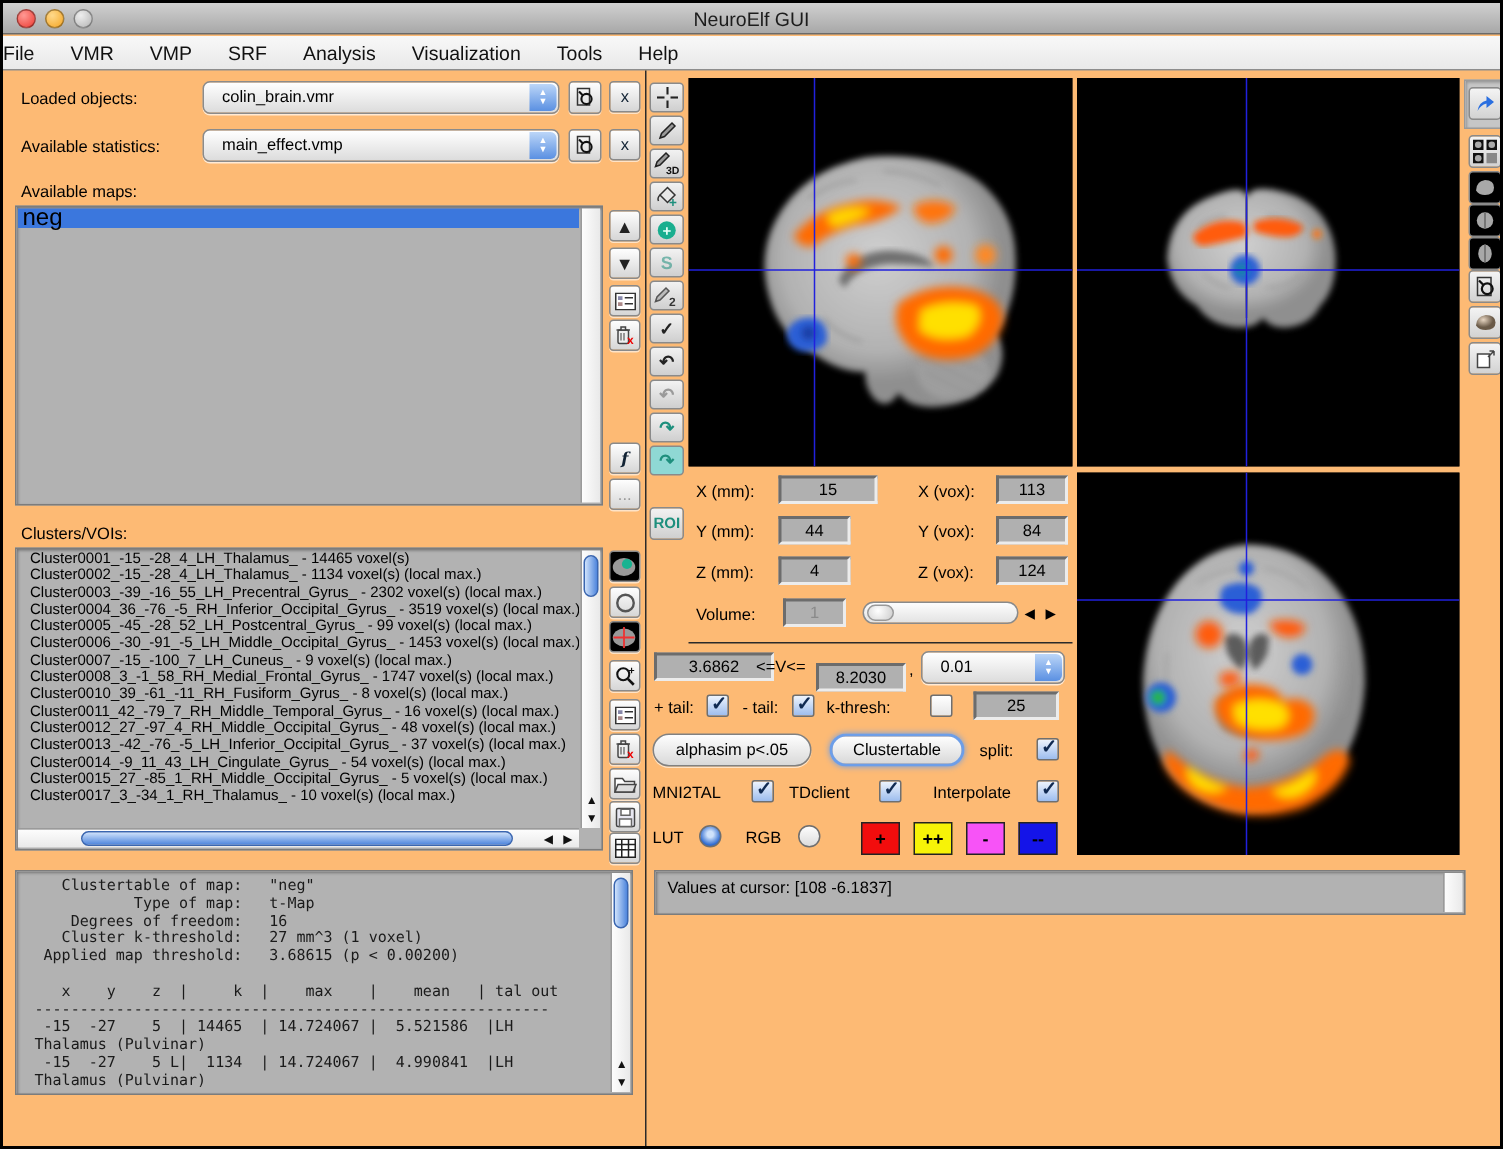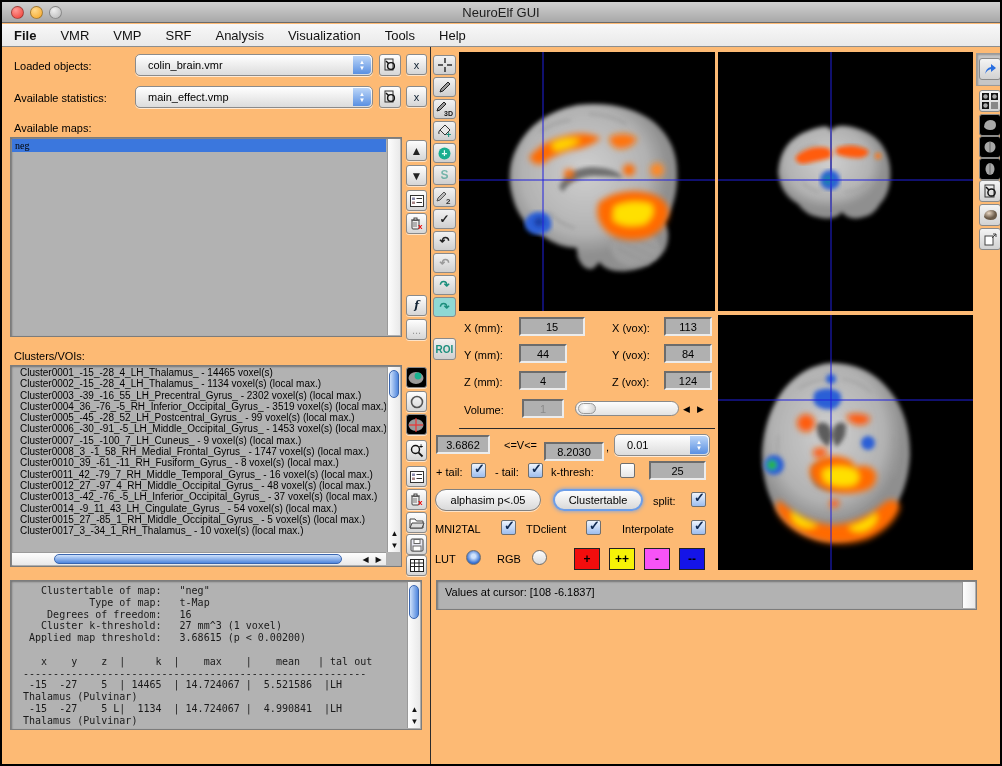--- a/index.html
+++ b/index.html
@@ -11,21 +11,21 @@
     background:linear-gradient(#d0d0d0,#a8a8a8);border-bottom:1px solid #6a6a6a;}
   .title{position:absolute;left:0;right:0;top:3px;text-align:center;font-size:13px;color:#1c1c1c;}
   .light{position:absolute;top:4px;width:13px;height:13px;border-radius:50%;border:1px solid rgba(0,0,0,.35);}
   .light.red{left:9px;background:radial-gradient(circle at 35% 30%,#ff9a95,#ee3b32);}
   .light.yellow{left:28px;background:radial-gradient(circle at 35% 30%,#ffd98c,#f5a623);}
   .light.gray{left:47px;background:radial-gradient(circle at 35% 30%,#eee,#b5b5b5);}
   
   .menubar{position:absolute;left:0;top:22px;width:998px;height:23px;display:flex;align-items:center;
     background:linear-gradient(#f8f8f8,#e9e9e9);border-bottom:1px solid #8d8d8d;}
   .menu-item{font-size:13px;color:#111;padding:2px 0;margin-right:24px;white-space:nowrap;}
-  .menu-item:first-child{margin-left:12px;font-weight:bold;}
+  .menu-item:first-child{}
   
   .lbl{position:absolute;font-size:11px;color:#000;white-space:nowrap;}
   .popup{position:absolute;height:22px;background:linear-gradient(#fff,#dcdcdc);
     border:1px solid #8b8b8b;border-radius:5px;font-size:11px;color:#000;
     display:flex;align-items:center;padding-left:12px;box-shadow:0 1px 0 rgba(255,255,255,.7);}
   .popup .stepper{position:absolute;right:1px;top:1px;bottom:1px;width:18px;border-radius:0 4px 4px 0;
     background:linear-gradient(#bcd6f8,#5a90e2);display:flex;flex-direction:column;align-items:center;justify-content:center;color:#fff;}
   .popup .stepper span{font-size:6px;line-height:6px;}
   .sqbtn{position:absolute;width:22px;height:22px;border:1px solid #8a8a8a;border-radius:3px;
     background:linear-gradient(#fefefe,#d6d6d6);display:flex;align-items:center;justify-content:center;
@@ -34,21 +34,21 @@
   .sqbtn.dark{background:#000;}
   .listbox{position:absolute;background:#b2b2b2;border:1px solid #7c7c7c;
     box-shadow:inset 1px 1px 2px rgba(0,0,0,.35);overflow:hidden;}
   .vtrack{position:absolute;top:1px;right:1px;bottom:1px;width:13px;background:linear-gradient(90deg,#fdfdfd,#e9e9e9);border-left:1px solid #9a9a9a;}
   .thumb{position:absolute;left:1px;width:10px;border-radius:5px;
     background:linear-gradient(90deg,#cfe2fb,#4f86dd);border:1px solid #3a66b0;}
   .hthumb{position:absolute;top:1px;height:10px;border-radius:5px;
     background:linear-gradient(#cfe2fb,#4f86dd);border:1px solid #3a66b0;}
   .sarrow{position:absolute;font-size:8px;color:#111;width:13px;text-align:center;}
   .row{height:11.3px;line-height:11.3px;font-size:10px;color:#000;white-space:nowrap;padding-left:8px;}
-  .maprow{height:13px;line-height:13px;font-size:10px;color:#000;white-space:nowrap;padding-left:3px;font-family:Liberation Serif, serif;}
+  .maprow{height:13px;line-height:13px;font-size:16px;color:#000;white-space:nowrap;padding-left:3px;}
   .maprow.sel{background:#3b77dd;}
   .field{position:absolute;height:19px;background:#b0b0b0;border:2px solid;
     border-color:#6c6c6c #ececec #ececec #6c6c6c;font-size:11px;color:#000;
     display:flex;align-items:center;justify-content:center;}
   .field.dis{color:#8a8a8a;}
   .rbtn{position:absolute;height:22px;border:1px solid #818181;border-radius:11px;
     background:linear-gradient(#fefefe,#d9d9d9);font-size:11px;color:#000;
     display:flex;align-items:center;justify-content:center;box-shadow:0 1px 0 rgba(255,255,255,.6);}
   .rbtn.focus{border:2px solid #6d9ee8;box-shadow:0 0 4px #6d9ee8;}
   .cb{position:absolute;width:15px;height:15px;border:1px solid #6f6f6f;border-radius:2px;
@@ -476,21 +476,21 @@
   <div class="lbl" style="left:462px;top:402px">Volume:</div>
   <div class="field dis" style="left:520px;top:397px;width:42px">1</div>
   <div style="position:absolute;left:573px;top:399px;width:104px;height:15px;border:1px solid #8a8a8a;border-radius:8px;background:linear-gradient(#fdfdfd,#e3e3e3)">
     <div style="position:absolute;left:2px;top:1px;width:18px;height:11px;border-radius:7px;border:1px solid #999;background:radial-gradient(circle at 40% 35%,#fff,#ccc)"></div>
   </div>
   <div class="lbl" style="left:681px;top:402px;font-size:9px">◀</div>
   <div class="lbl" style="left:695px;top:402px;font-size:9px">▶</div>
 
   <div class="divline" style="left:457px;top:426px;width:256px;height:1px"></div>
 
-  <div class="field" style="left:434px;top:433px;width:54px">3.6862</div>
+  <div class="field" style="left:434px;top:433px;width:80px">3.6862</div>
   <div class="lbl" style="left:502px;top:437px">&lt;=V&lt;=</div>
   <div class="field" style="left:542px;top:440px;width:60px">8.2030</div>
   <div class="lbl" style="left:604px;top:439px">,</div>
   <div class="popup" style="left:612px;top:432px;width:96px">
     <span>0.01</span>
     <span class="stepper">
         <span>▲</span>
         <span>▼</span>
       </span>
   </div>

